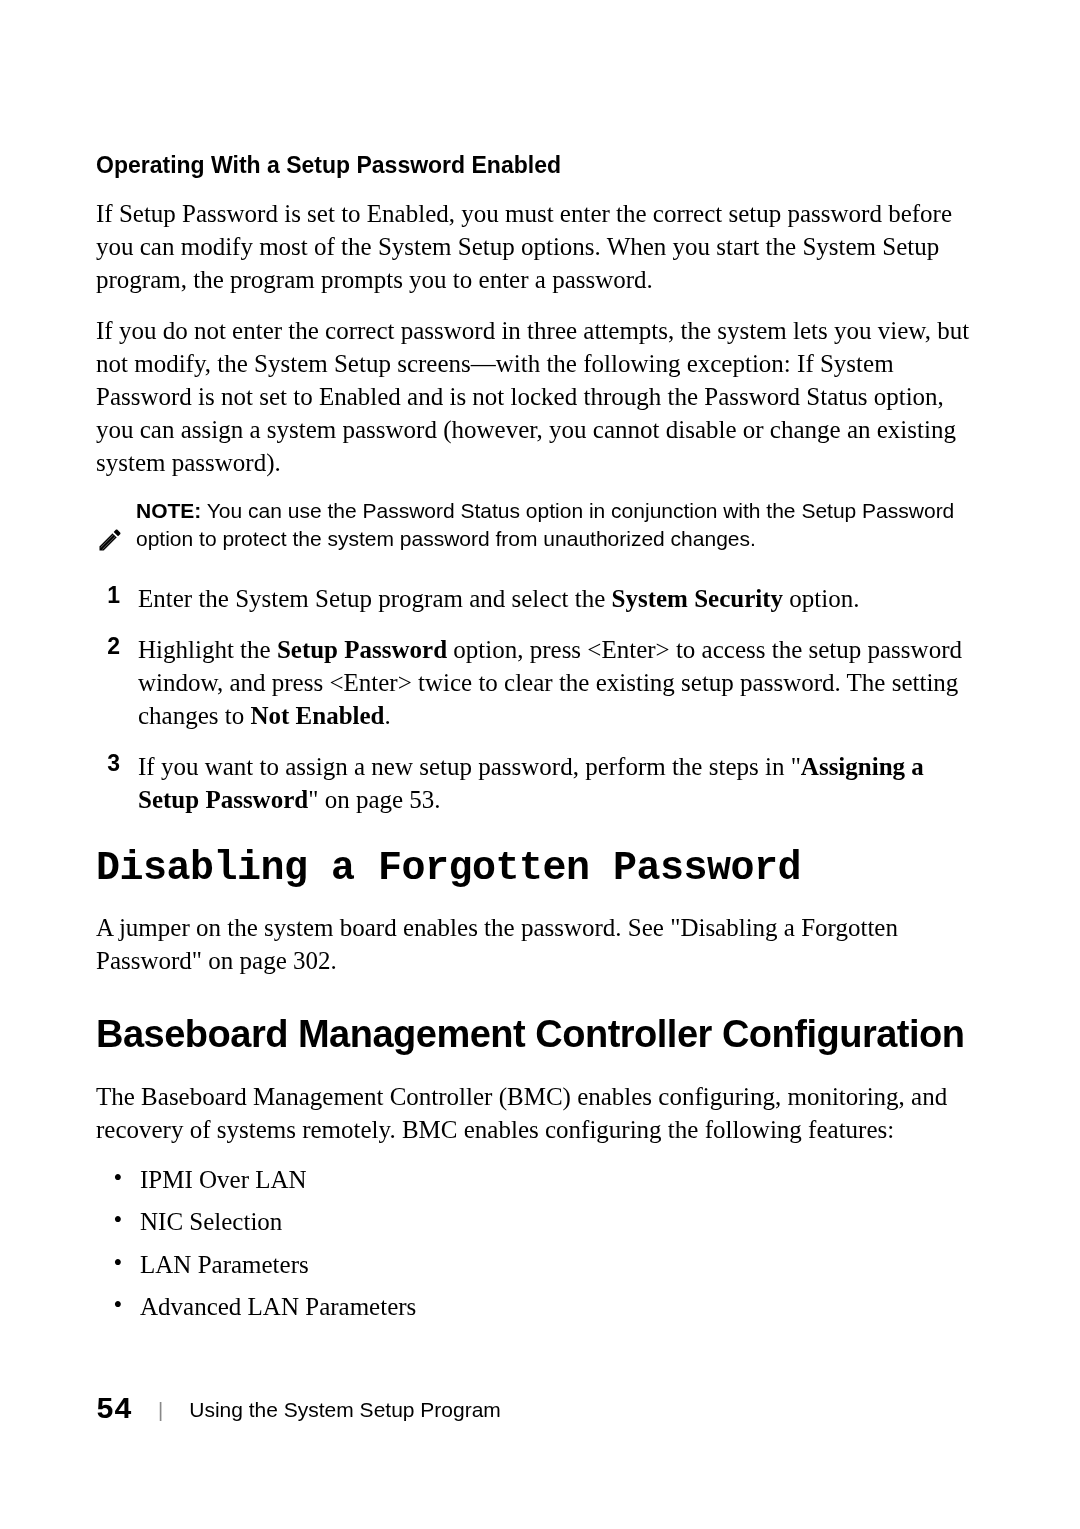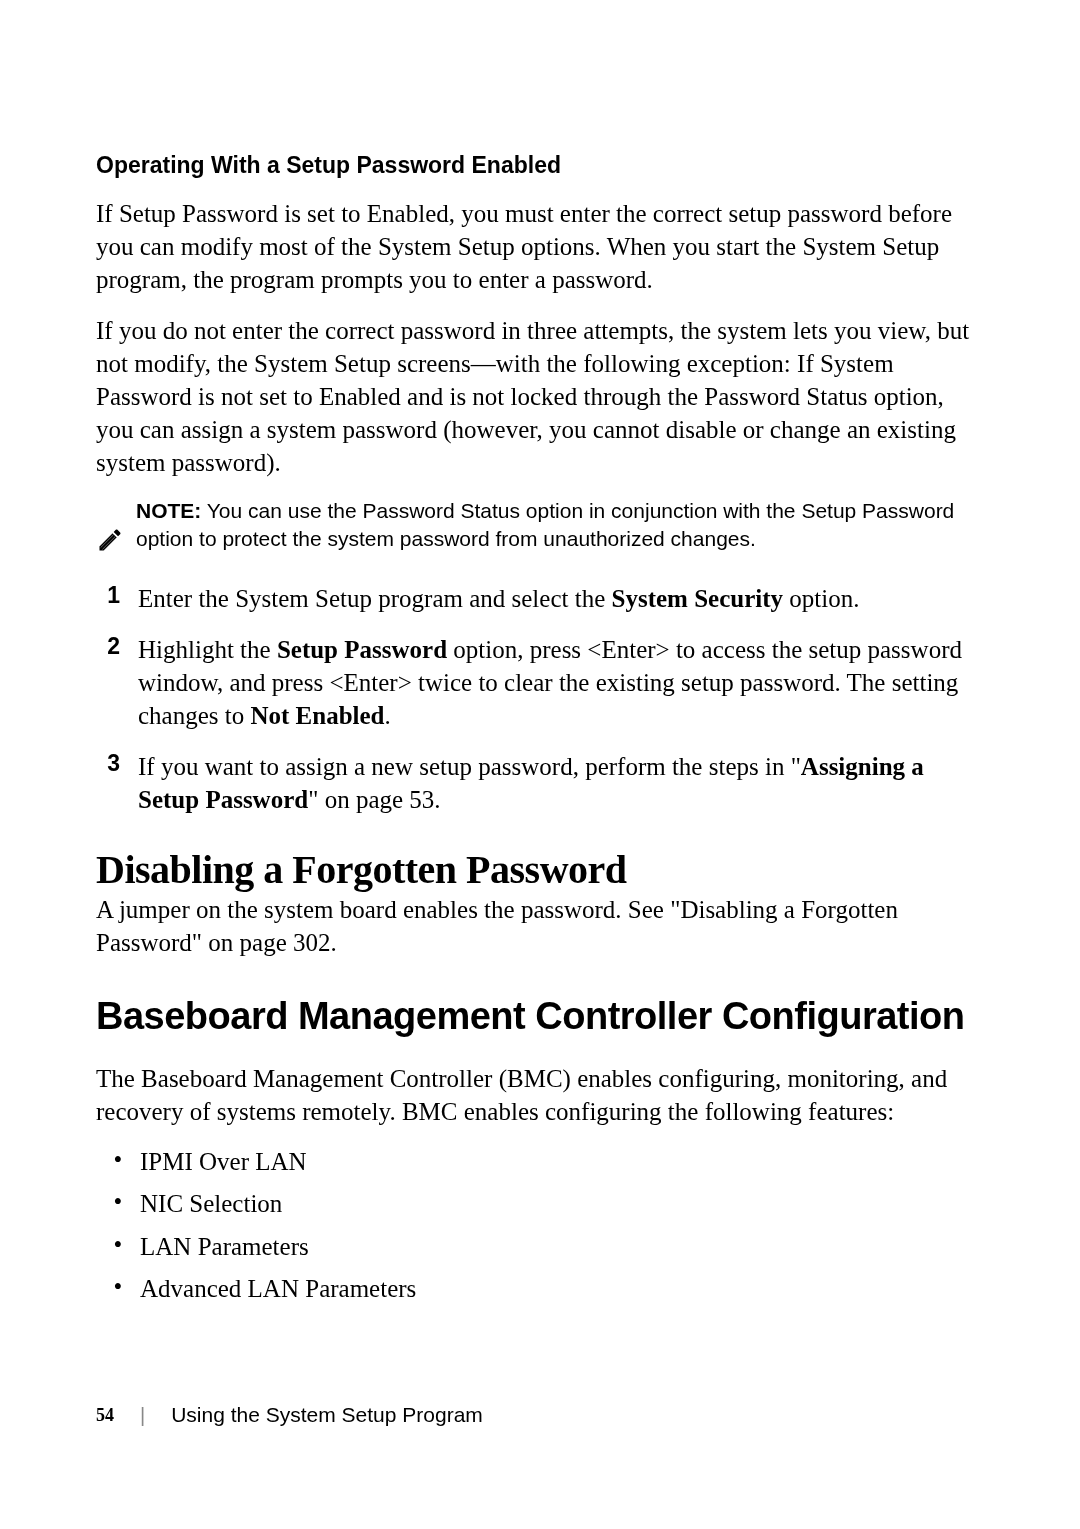--- a/index.html
+++ b/index.html
@@ -70,23 +70,24 @@
     }
     .list-body {
       font-size: 25px;
       line-height: 1.32;
     }
     .strong {
       font-weight: bold;
       font-family: Liberation Serif, serif;
     }
     .h1 {
-      font-family: Liberation Serif, serif;
+      font-family: Liberation Mono, monospace;
       font-weight: bold;
       font-size: 40px;
+      margin-bottom: 20px;
       letter-spacing: -0.5px;
     }
     .h1-bmc {
       font-family: Arial, Helvetica, sans-serif;
       font-weight: bold;
       font-size: 38px;
       margin-bottom: 24px;
       letter-spacing: -0.5px;
     }
     .bullet-list {
@@ -109,23 +110,23 @@
       line-height: 1.3;
     }
     .footer {
       position: absolute;
       bottom: 102px;
       left: 96px;
       display: flex;
       align-items: center;
     }
     .page-number {
-      font-family: Liberation Serif, serif;
-      font-weight: bold;
-      font-size: 18px;
+      font-family: Liberation Mono, monospace;
+      font-weight: bold;
+      font-size: 30px;
     }
     .divider {
       font-family: Arial, Helvetica, sans-serif;
       font-size: 20px;
       color: #888;
       margin: 0 26px;
     }
     .footer-text {
       font-family: Arial, Helvetica, sans-serif;
       font-size: 21px;

